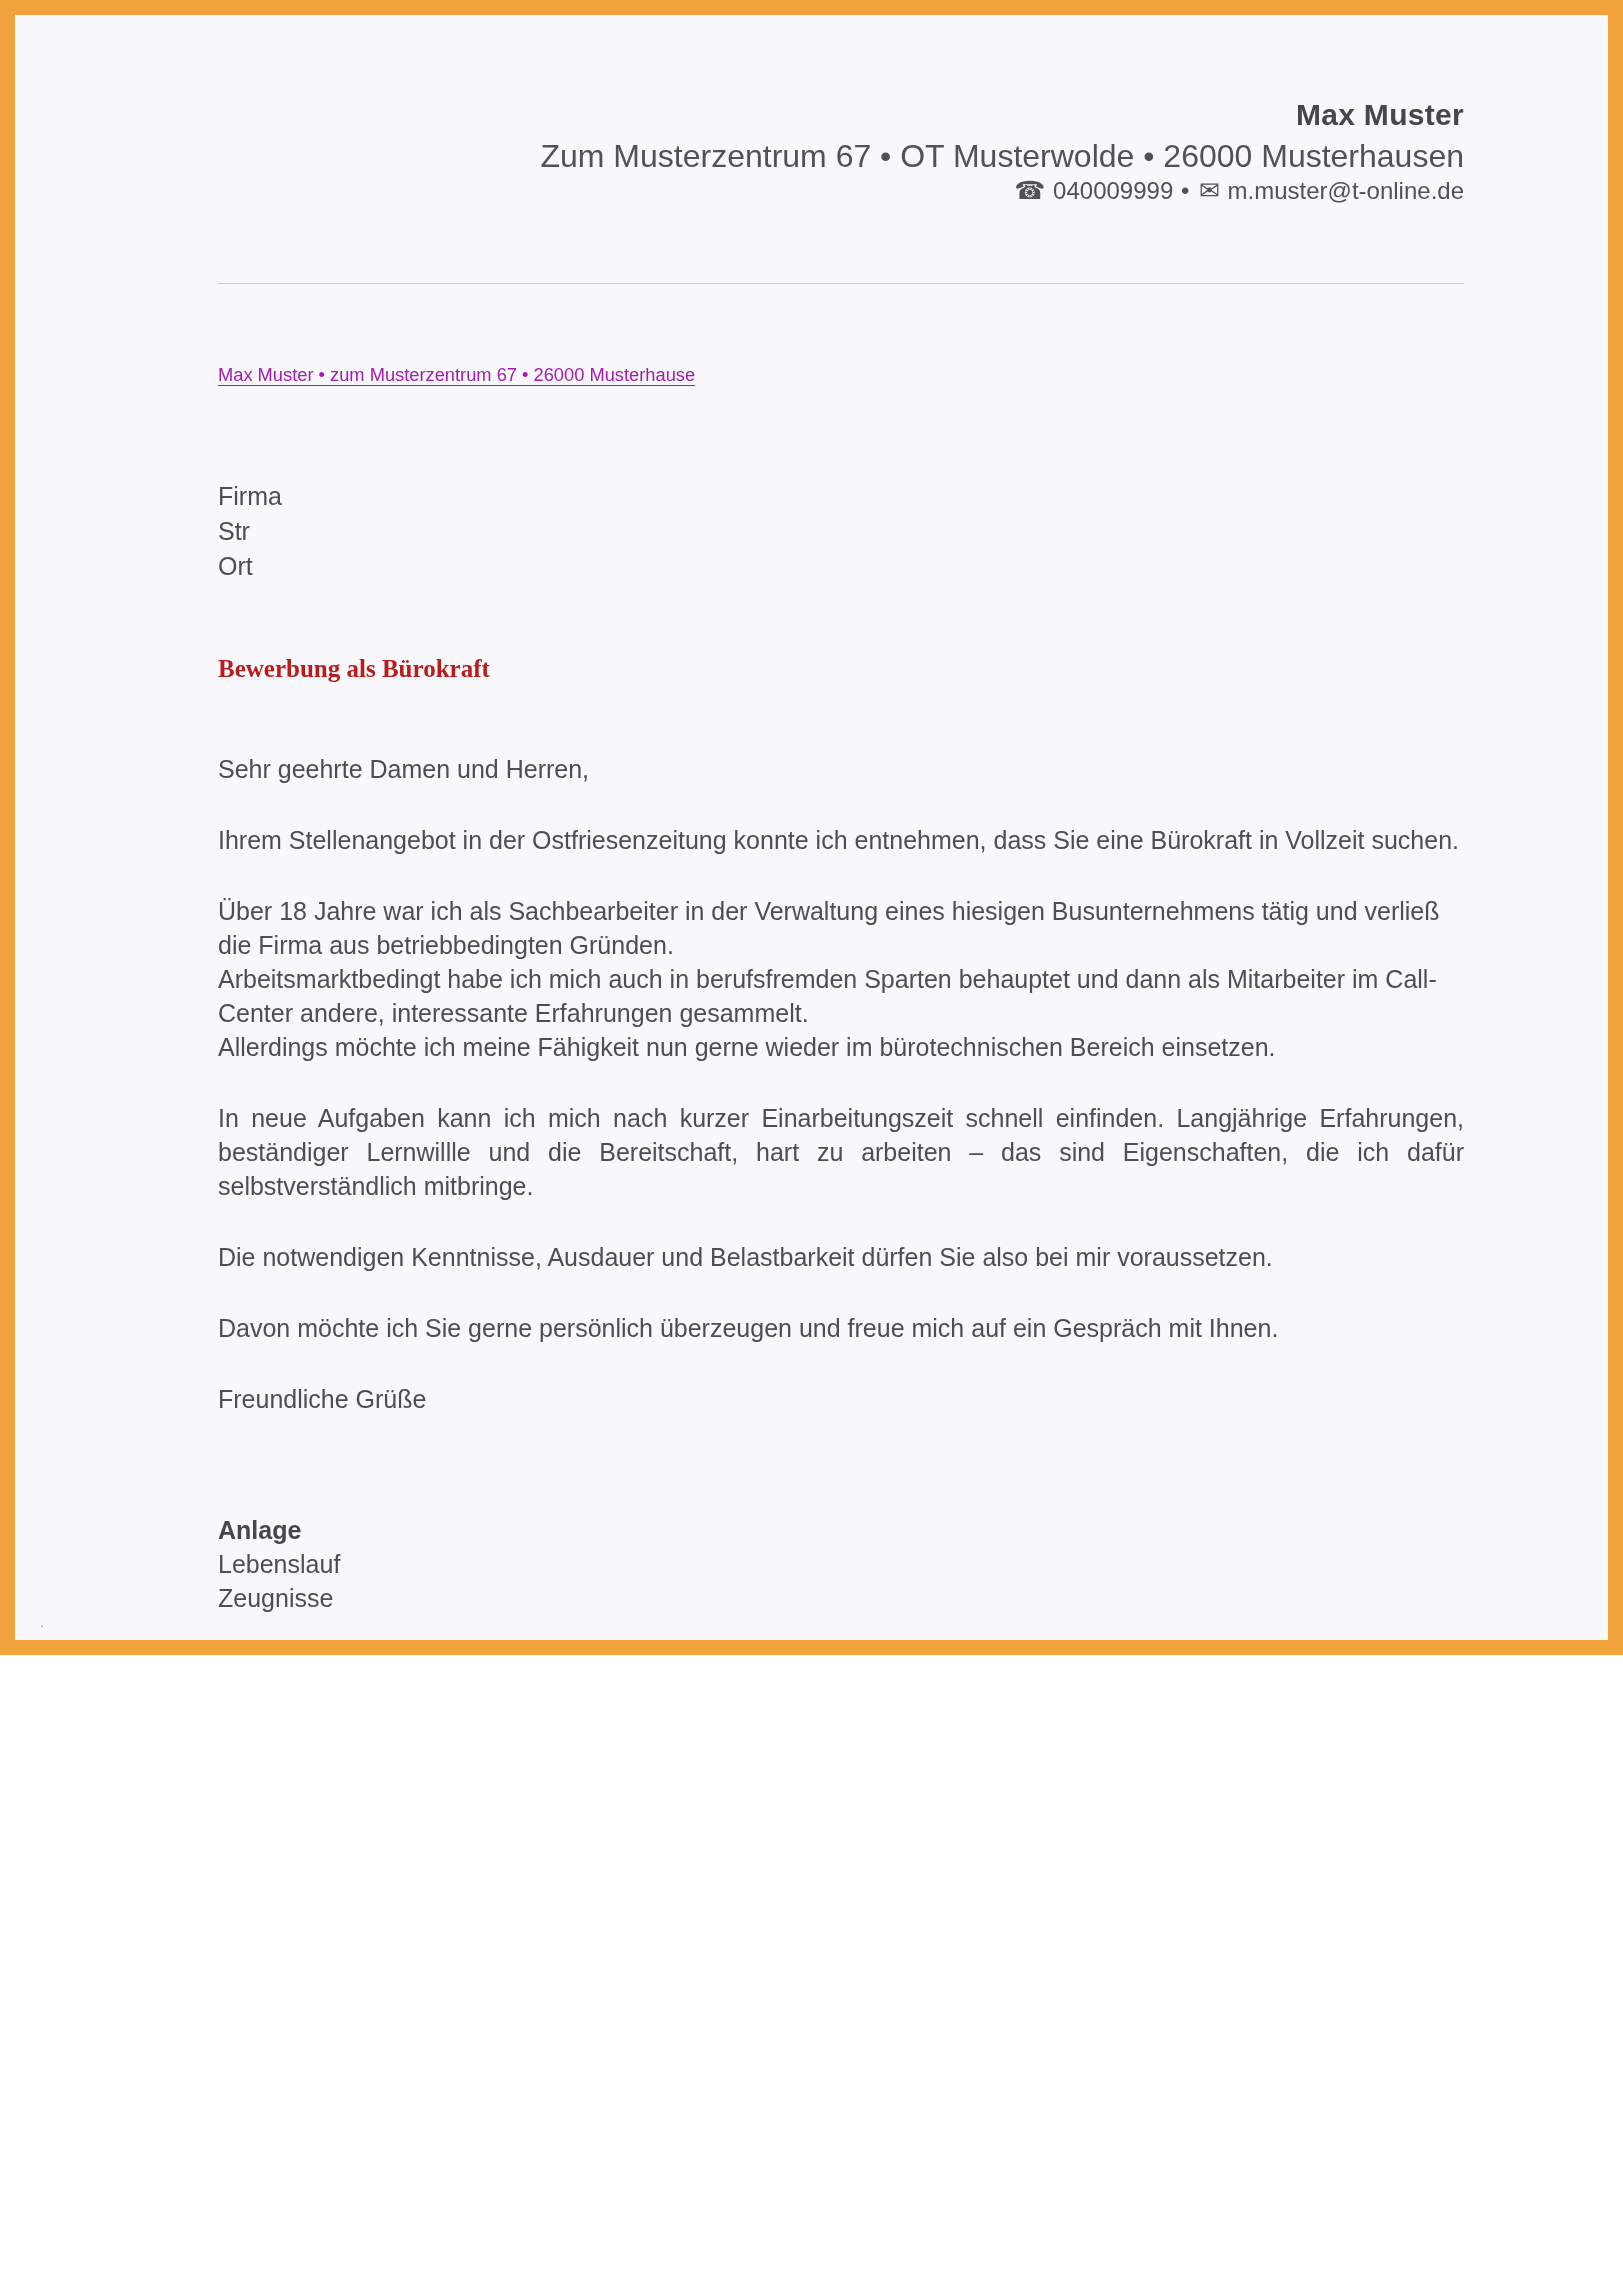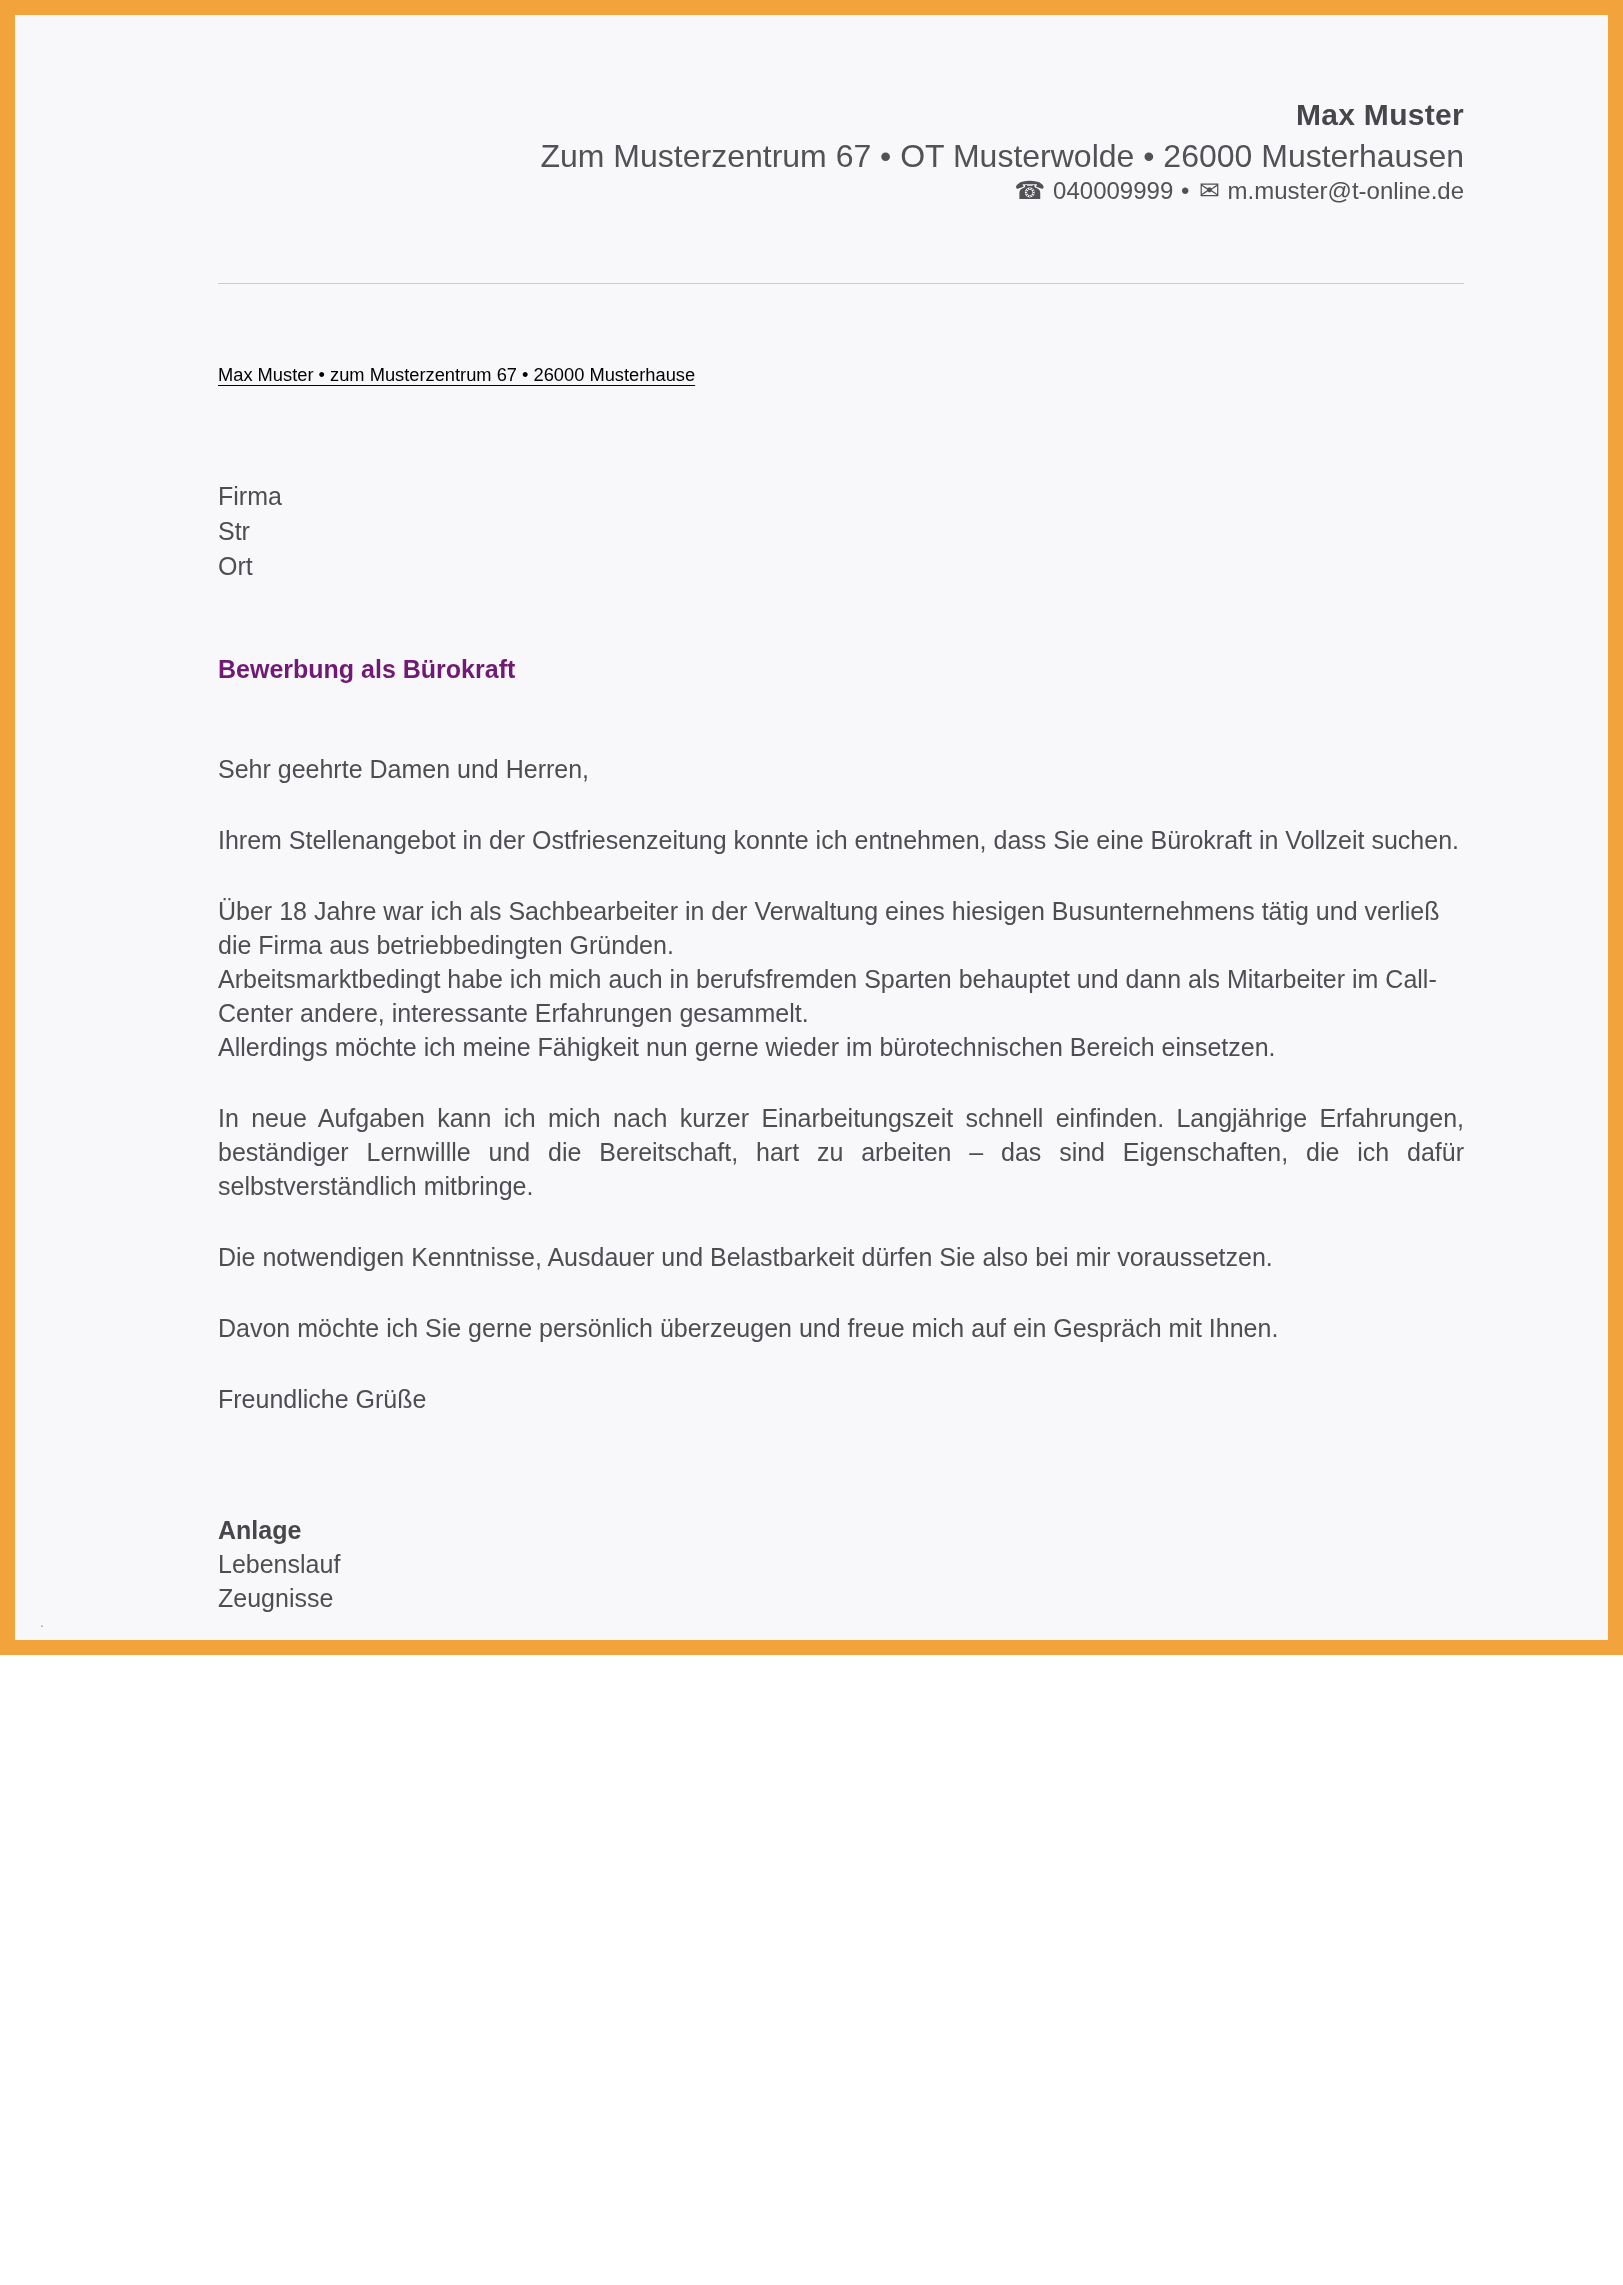--- a/index.html
+++ b/index.html
@@ -56,36 +56,37 @@
   .sender-contact .email { margin-left: 7.7px; }
   .rule {
     margin-top: 77px;
     height: 0;
     border-top: 1.9px solid #cbcbd1;
   }
   .backaddress {
     margin-top: 79px;
     font-size: 18.3px;
     line-height: 23px;
-    color: #000000;
+    color: #a21caf;
     text-decoration: underline;
     text-underline-offset: 3.9px;
   }
   .recipient {
     margin-top: 93px;
     line-height: 35px;
   }
   .date-line {
     margin-top: 218px;
     text-align: right;
   }
   .subject {
     margin-top: 68px;
     font-weight: bold;
-    color: #701a75;
+    color: #b91c1c;
+    font-family: Liberation Serif, serif;
   }
   .salutation { margin-top: 66px; }
   p.para { margin: 37px 0 0 0; }
   .justify { text-align: justify; }
   .closing { margin-top: 37px; }
   .enclosure { margin-top: 97px; }
   .enclosure-title { font-weight: bold; color: #47474b; }
   .enclosure-item { line-height: 34px; }
   .stray-mark {
     position: absolute;

